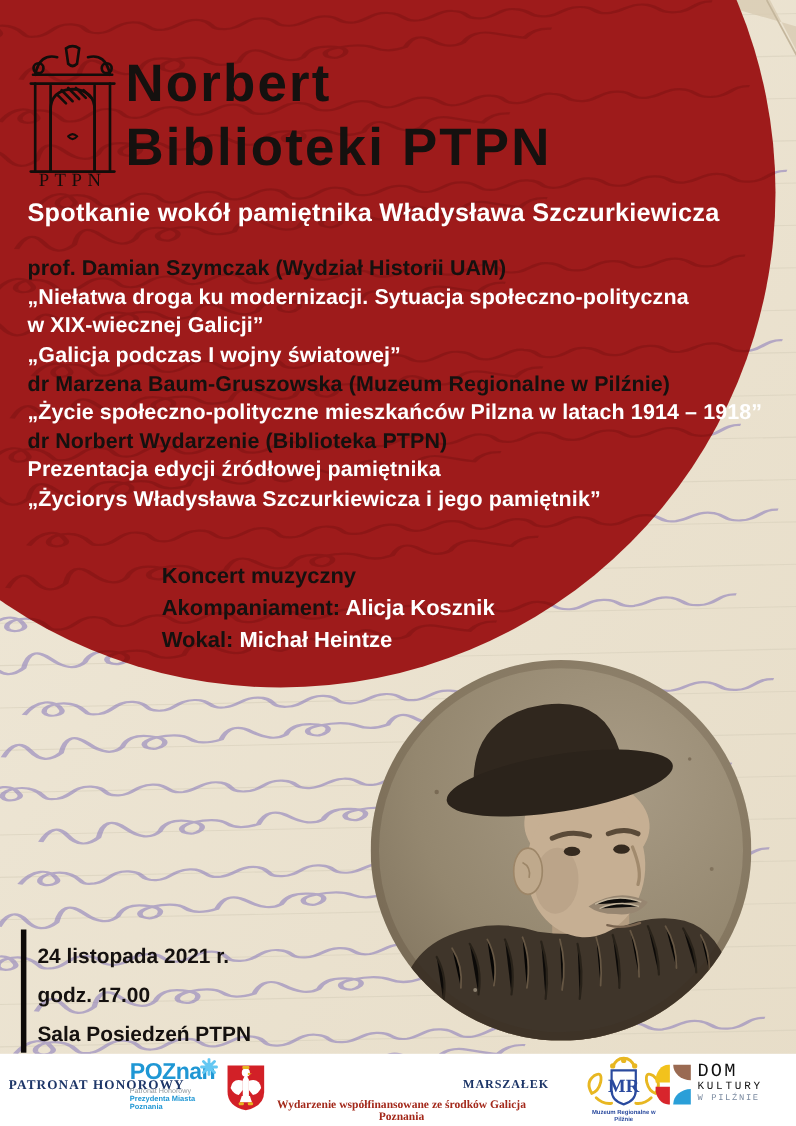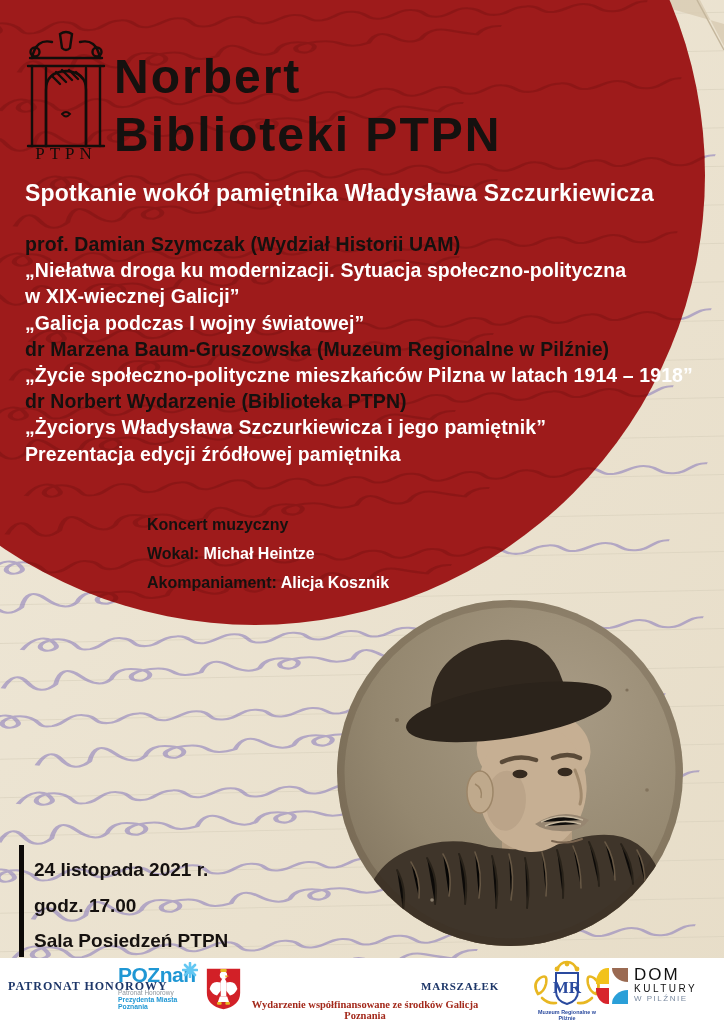--- a/index.html
+++ b/index.html
@@ -8,33 +8,33 @@
     --navy:#1d3668; --poznan_blue:#1f97d4; --cofinance_red:#a3291b;
     --rule:#d9d1bd;
   }
   html,body{margin:0;padding:0;background:#555;}
   .poster{position:relative;width:724px;height:1024px;overflow:hidden;
     background:var(--paper);font-family:"Liberation Sans",sans-serif;}
   svg{display:block;}
 
   .bg-svg{position:absolute;left:0;top:0;}
 
-  .ptpn-logo{position:absolute;left:22px;top:28px;width:88px;height:132px;}
+  .ptpn-logo{position:absolute;left:22px;top:38px;width:88px;height:132px;}
 
   .title{position:absolute;left:114px;top:48px;color:var(--ink);
     font-weight:900;font-size:48px;line-height:58px;letter-spacing:2px;}
   .subtitle{position:absolute;left:25px;top:180px;color:#fff;
     font-weight:bold;font-size:23px;letter-spacing:.2px;}
 
   .program{position:absolute;left:25px;top:231px;font-size:19.5px;
     font-weight:bold;line-height:26.2px;letter-spacing:.1px;white-space:nowrap;}
   .pline-black{color:var(--ink);}
   .pline-white{color:#ffffff;}
 
-  .concert{position:absolute;left:147px;top:510px;font-size:16px;
+  .concert{position:absolute;left:147px;top:510px;font-size:20px;
     font-weight:bold;line-height:29px;white-space:nowrap;}
   .concert .black{color:var(--ink);}
   .concert .white{color:#fff;}
 
   .portrait{position:absolute;left:337px;top:600px;width:346px;height:346px;}
 
   .event-bar{position:absolute;left:19px;top:845px;width:5px;height:112px;background:#0d0a08;}
   .event-block{position:absolute;left:34px;top:852px;color:var(--ink);
     font-size:19px;font-weight:bold;line-height:35.5px;white-space:nowrap;}
 
@@ -58,21 +58,21 @@
     color:var(--cofinance_red);}
   .mr{position:absolute;left:530px;top:2px;width:74px;text-align:center;}
   .mr-sub{font-size:5.4px;color:#2a4a9e;font-weight:bold;margin-top:1px;}
   .dom{position:absolute;left:596px;top:8px;}
   .dom-icon{position:relative;width:32px;height:44px;float:left;}
   .dom-icon div{position:absolute;}
   .d-yellow{left:0;top:2px;width:13px;height:16px;background:#f2c21c;border-radius:90% 0 0 0;}
   .d-red{left:0;top:22px;width:13px;height:16px;background:#d8252c;border-radius:0 0 0 90%;}
   .d-brown{left:16px;top:2px;width:16px;height:14px;background:#9a6a52;border-radius:0 0 0 100%;}
   .d-blue{left:16px;top:24px;width:16px;height:14px;background:#2a9fd8;border-radius:100% 0 0 0;}
-  .dom-text{margin-left:38px;font-family:Liberation Sans, sans-serif;white-space:nowrap;}
+  .dom-text{margin-left:38px;font-family:Liberation Mono, monospace;white-space:nowrap;}
   .dom-text .l1{font-size:17px;letter-spacing:2px;color:#111;line-height:17px;}
   .dom-text .l2{font-size:10px;letter-spacing:2.5px;color:#111;line-height:11px;}
   .dom-text .l3{font-size:8px;letter-spacing:1.5px;color:#7a8aa0;line-height:10px;}
 </style>
 </head>
 <body>
 
 <div class="poster">
 
   <svg class="bg-svg" width="724" height="1024" viewBox="0 0 724 1024">
@@ -208,33 +208,33 @@
   <div class="subtitle">Spotkanie wokół pamiętnika Władysława Szczurkiewicza</div>
 
   <div class="program" id="program">
       <div class="pline-black">prof. Damian Szymczak  (Wydział Historii UAM)</div>
       <div class="pline-white">„Niełatwa droga ku modernizacji. Sytuacja społeczno-polityczna</div>
       <div class="pline-white">w XIX-wiecznej Galicji”</div>
       <div class="pline-white">„Galicja podczas I wojny światowej”</div>
       <div class="pline-black">dr Marzena Baum-Gruszowska (Muzeum Regionalne w Pilźnie)</div>
       <div class="pline-white">„Życie społeczno-polityczne mieszkańców Pilzna w latach 1914 – 1918”</div>
       <div class="pline-black">dr Norbert Wydarzenie (Biblioteka PTPN)</div>
+      <div class="pline-white">Prezentacja edycji źródłowej pamiętnika</div>
       <div class="pline-white">„Życiorys Władysława Szczurkiewicza i jego pamiętnik”</div>
-      <div class="pline-white">Prezentacja edycji źródłowej pamiętnika</div>
     </div>
 
   <div class="concert">
     <div class="black">Koncert muzyczny</div>
     <div>
+      <span class="black">Akompaniament:</span>
+      <span class="white">Alicja Kosznik</span>
+    </div>
+    <div>
       <span class="black">Wokal:</span>
       <span class="white">Michał Heintze</span>
-    </div>
-    <div>
-      <span class="black">Akompaniament:</span>
-      <span class="white">Alicja Kosznik</span>
     </div>
   </div>
 
   <svg class="portrait" viewBox="0 0 346 346">
     <defs>
       <radialGradient id="pgrad" cx="0.64" cy="0.32" r="0.95">
         <stop offset="0" stop-color="#a89b85"></stop>
         <stop offset="0.55" stop-color="#94876f"></stop>
         <stop offset="1" stop-color="#776a56"></stop>
       </radialGradient>

